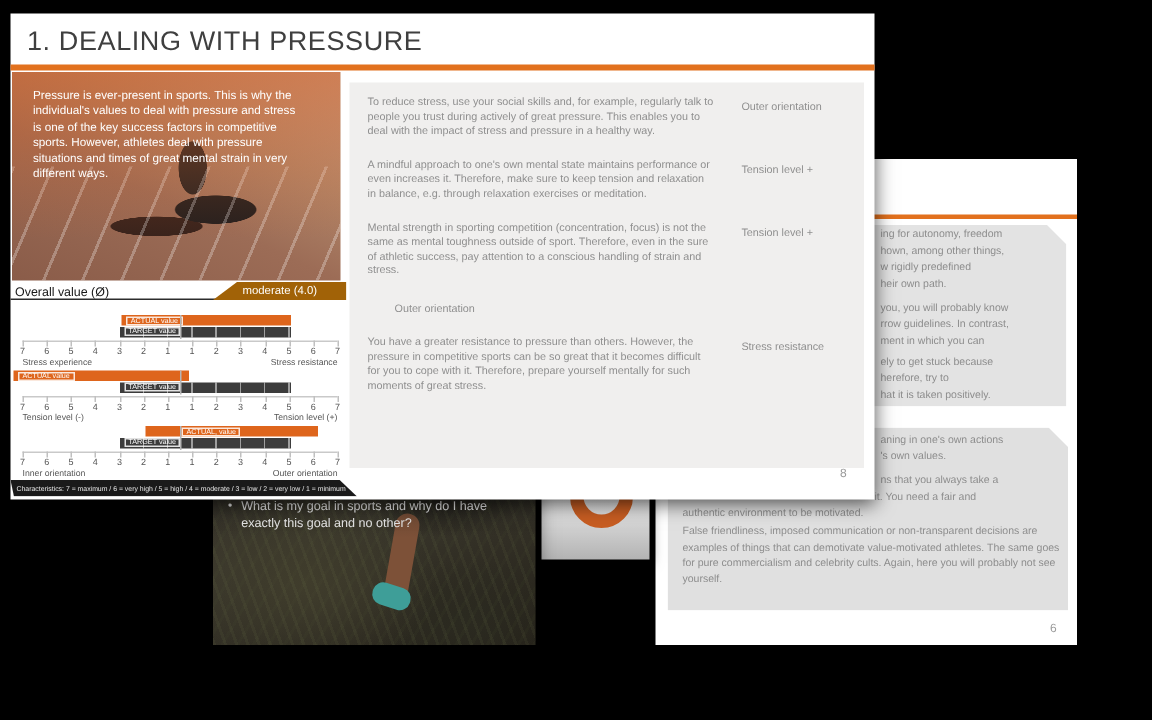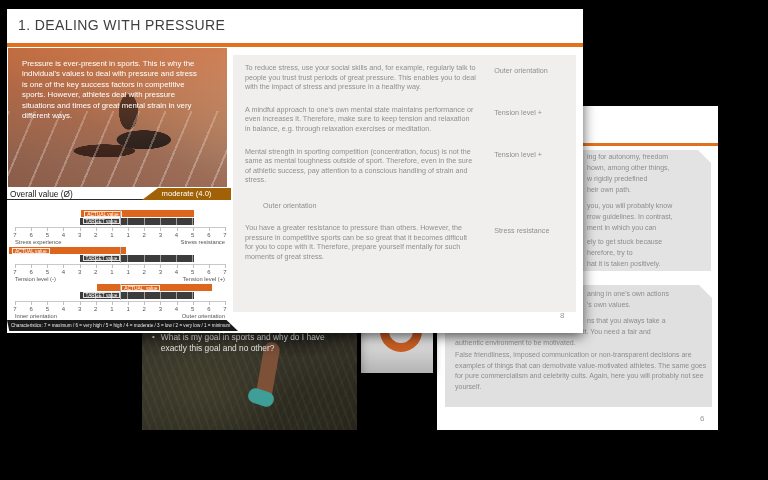--- a/index.html
+++ b/index.html
@@ -3,21 +3,21 @@
 <meta charset="utf-8">
 <style>
   html,body{margin:0;padding:0;}
   body{
     width:768px;height:480px;background:#000;overflow:hidden;position:relative;
     font-family:"Liberation Sans",sans-serif;
   }
   .slide{position:absolute;background:#fff;box-shadow:0 3px 12px rgba(0,0,0,.65);}
   
   #slide8{left:7px;top:9px;width:576px;height:324px;z-index:40;}
-  .s8-title{position:absolute;left:11px;top:8px;font-size:14px;font-weight:500;
+  .s8-title{position:absolute;left:11px;top:8px;font-size:18px;font-weight:500;
     color:#3f3f3f;letter-spacing:.4px;}
   .s8-rule{position:absolute;left:0;top:34px;width:100%;height:4px;}
   .s8-photo{position:absolute;left:1px;top:39px;width:219px;height:139px;overflow:hidden;
     background:
       radial-gradient(ellipse 46px 16px at 62% 66%, #241f1e 58%, rgba(36,31,30,0) 60%),
       radial-gradient(ellipse 16px 30px at 55% 46%, #2a2422 58%, rgba(42,36,34,0) 60%),
       radial-gradient(ellipse 52px 11px at 44% 74%, #39231c 58%, rgba(57,35,28,0) 60%),
       linear-gradient(205deg,#c7a48d 0%,#b28669 32%,#9c6c56 58%,#8a5c49 100%);}
   .s8-photo-lines{position:absolute;left:0;top:45%;width:100%;height:55%;opacity:.5;
     background:repeating-linear-gradient(113deg, rgba(255,255,255,.55) 0 2px, rgba(255,255,255,0) 2px 24px);}
@@ -262,21 +262,21 @@
         <div class="pole-label pole-left">Inner orientation</div>
         <div class="pole-label pole-right">Outer orientation</div>
         <div class="center-div"></div>
       </div>
     </div>
 
   <div class="s8-strip" style="background: rgb(26, 26, 26);">Characteristics: 7 = maximum / 6 = very high / 5 = high / 4 = moderate / 3 = low / 2 = very low / 1 = minimum</div>
 
   <div class="s8-panel" id="rec-panel">
   <div class="rec-row">
-    <div class="rec-text">To reduce stress, use your social skills and, for example, regularly talk to people you trust trust periods of great pressure. This enables you to deal with the impact of stress and pressure in a healthy way.</div>
+    <div class="rec-text">To reduce stress, use your social skills and, for example, regularly talk to people you trust during actively of great pressure. This enables you to deal with the impact of stress and pressure in a healthy way.</div>
     <div class="rec-label">Outer orientation</div>
   </div>
 
   <div class="rec-row">
     <div class="rec-text">A mindful approach to one's own mental state maintains performance or even increases it. Therefore, make sure to keep tension and relaxation in balance, e.g. through relaxation exercises or meditation.</div>
     <div class="rec-label">Tension level +</div>
   </div>
 
   <div class="rec-row">
     <div class="rec-text">Mental strength in sporting competition (concentration, focus) is not the same as mental toughness outside of sport. Therefore, even in the sure of athletic success, pay attention to a conscious handling of strain and stress.</div>

